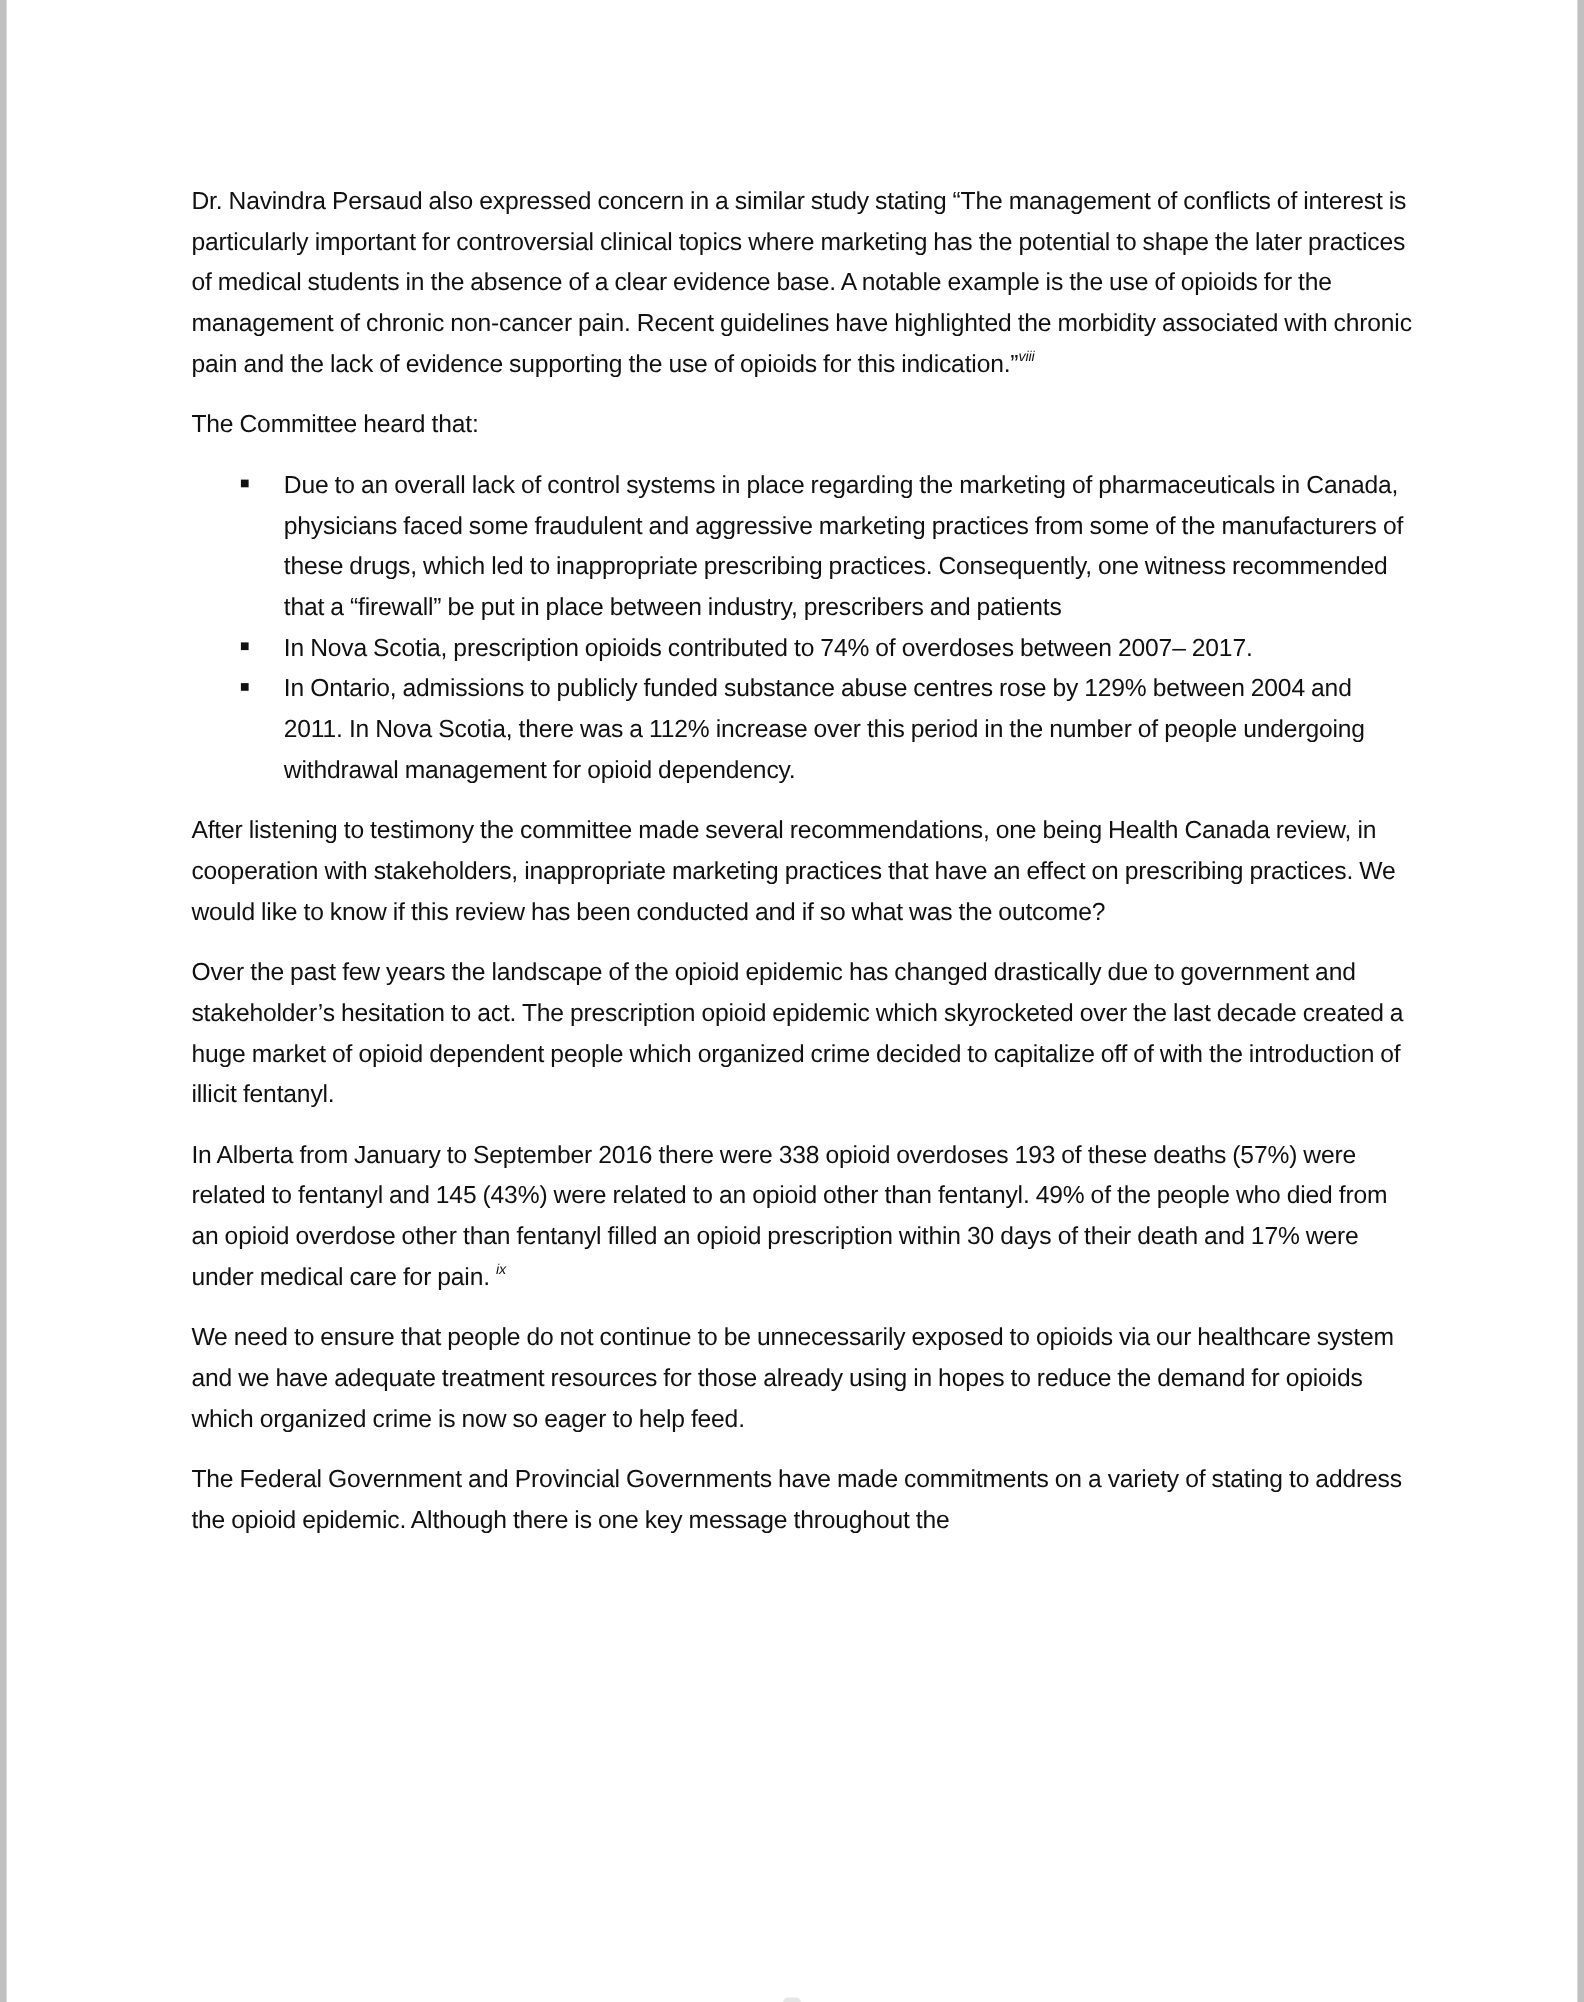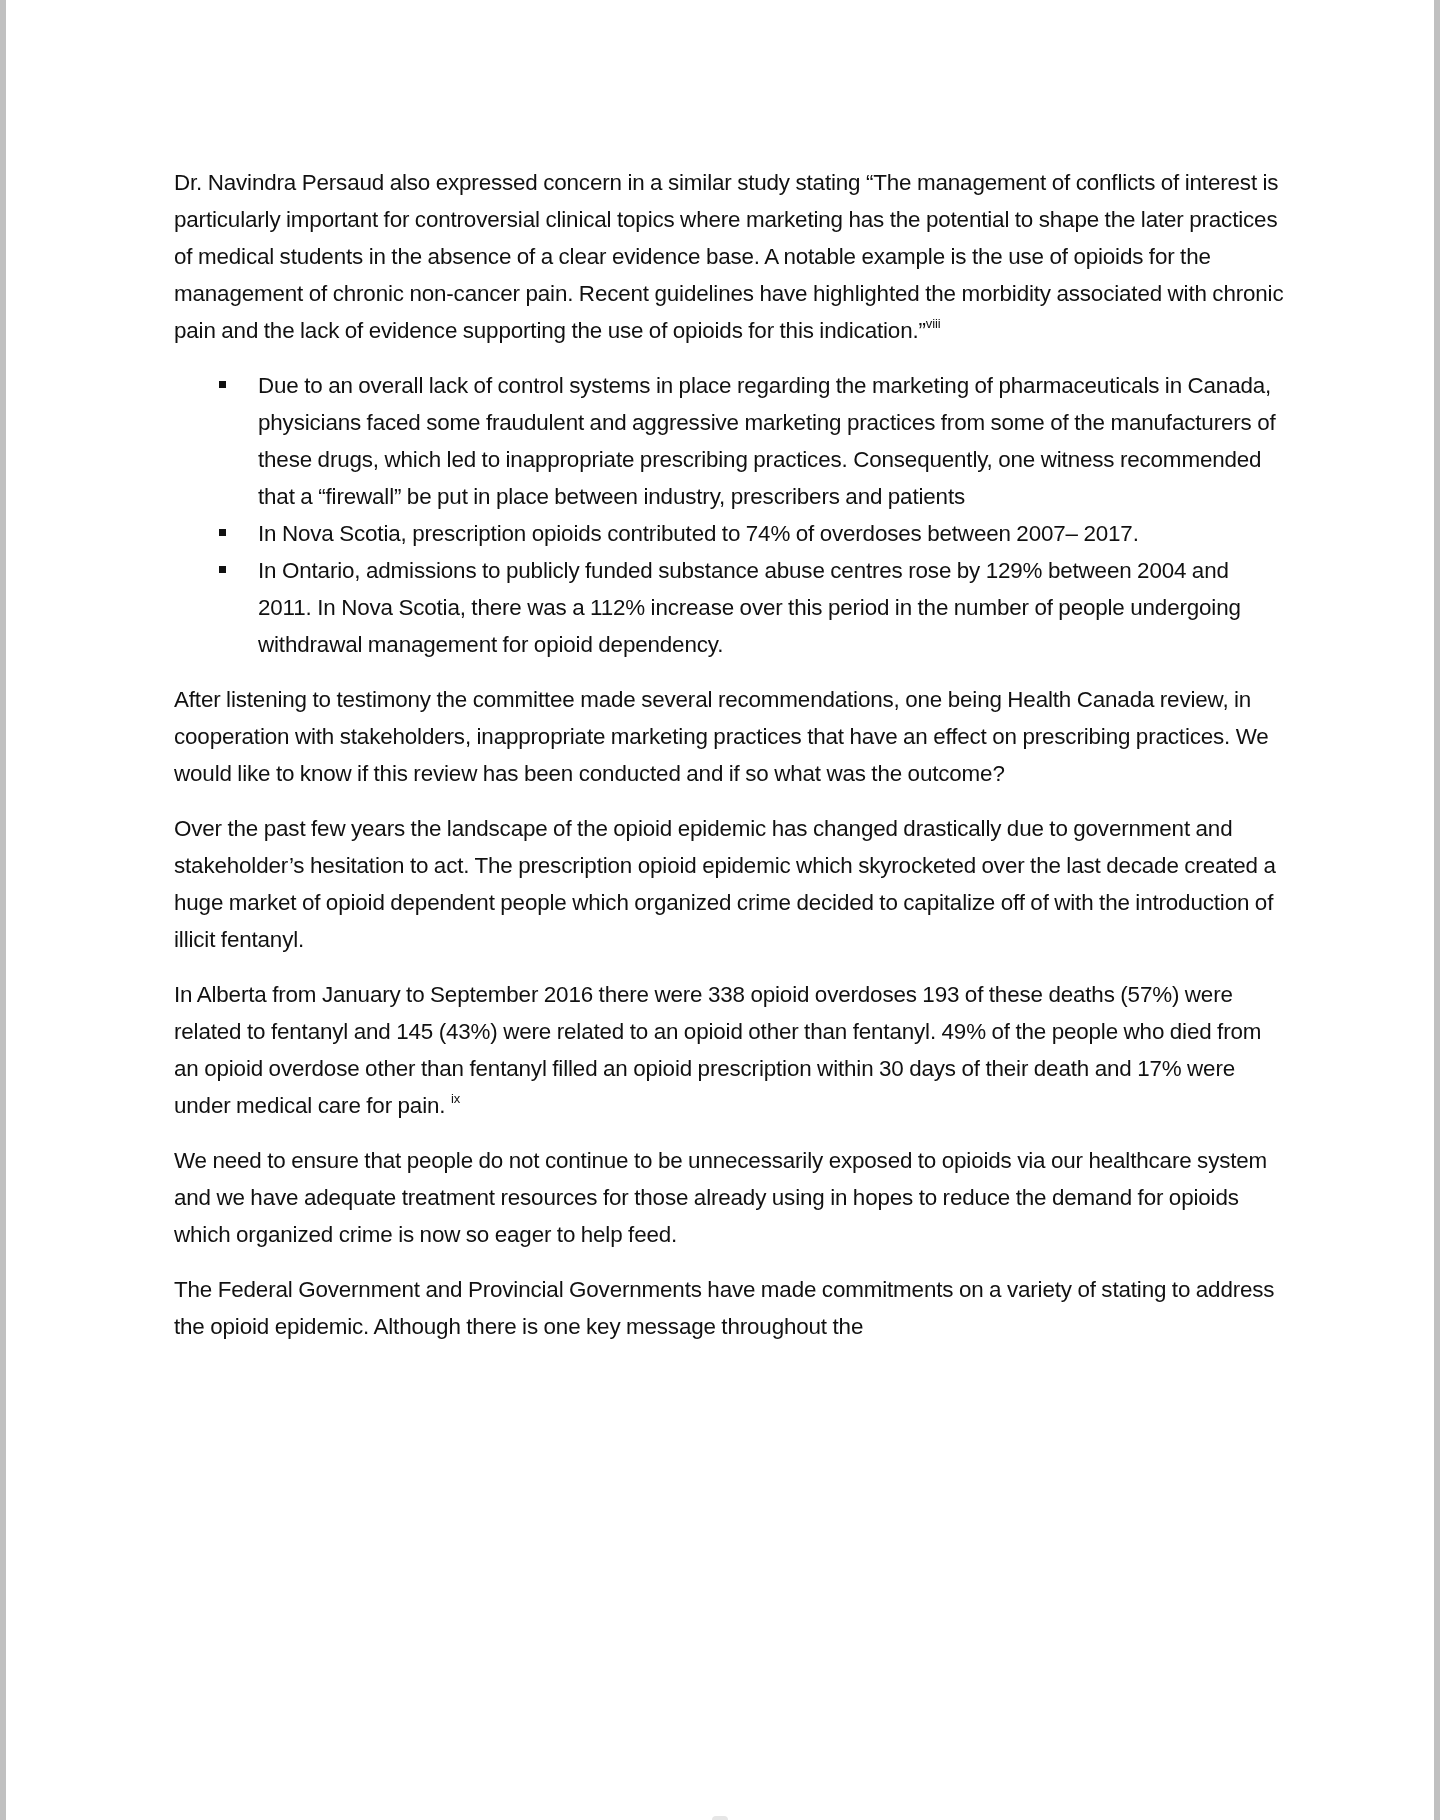--- a/index.html
+++ b/index.html
@@ -7,21 +7,21 @@
     width:1440px; height:1820px; background:#ffffff; position:relative; overflow:hidden;
     font-family:"Liberation Sans", sans-serif; color:#111111;
   }
   .edge-left { position:absolute; left:0; top:0; width:6px; height:1820px; background:#c0c0c0; }
   .edge-right { position:absolute; right:0; top:0; width:6px; height:1820px; background:#c0c0c0; }
   .page { position:absolute; left:174px; top:164px; width:1110px; }
   p, li {
     margin:0; font-size:22.4px; line-height:37px; letter-spacing:-0.15px; word-spacing:-0.5px;
   }
   p { margin-bottom:18px; }
-  sup { font-size:13px; line-height:0; position:relative; top:-2px; vertical-align:super; }
+  sup { font-size:13px; line-height:0; position:relative; top:-2px; vertical-align:super;font-style:italic; }
   ul { list-style:none; margin:0 0 18px 0; padding:0 0 0 84px; }
   li { position:relative; }
   li .bullet {
     position:absolute; left:-39px; top:14px; width:7px; height:7px; background:#111111;
   }
   .bottom-mark {
     position:absolute; left:712px; top:1816px; width:16px; height:4px; border-radius:8px 8px 0 0;
     background:#e6e6e6;
   }
 </style>
@@ -29,20 +29,21 @@
 <body>
 
 <div class="edge-left"></div>
 <div class="edge-right"></div>
 
 <div class="page">
 
   <p><span>Dr. Navindra Persaud also expressed concern in a similar study stating “The management of conflicts of interest is particularly important for controversial clinical topics where marketing has the potential to shape the later practices of medical students in the absence of a clear evidence base. A notable example is the use of opioids for the management of chronic non-cancer pain. Recent guidelines have highlighted the morbidity associated with chronic pain and the lack of evidence supporting the use of opioids for this indication.”</span><sup>viii</sup></p>
 
 
+  <p>The Committee heard that:</p>
 
   <ul>
     <li><span class="bullet"></span><span>Due to an overall lack of control systems in place regarding the marketing of pharmaceuticals in Canada, physicians faced some fraudulent and aggressive marketing practices from some of the manufacturers of these drugs, which led to inappropriate prescribing practices. Consequently, one witness recommended that a “firewall” be put in place between industry, prescribers and patients</span></li>
     <li><span class="bullet"></span><span>In Nova Scotia, prescription opioids contributed to 74% of overdoses between 2007– 2017.</span></li>
     <li><span class="bullet"></span><span>In Ontario, admissions to publicly funded substance abuse centres rose by 129% between 2004 and 2011. In Nova Scotia, there was a 112% increase over this period in the number of people undergoing withdrawal management for opioid dependency.</span></li>
   </ul>
 
   <p>After listening to testimony the committee made several recommendations, one being Health Canada review, in cooperation with stakeholders, inappropriate marketing practices that have an effect on prescribing practices. We would like to know if this review has been conducted and if so what was the outcome?</p>
 
   <p>Over the past few years the landscape of the opioid epidemic has changed drastically due to government and stakeholder’s hesitation to act. The prescription opioid epidemic which skyrocketed over the last decade created a huge market of opioid dependent people which organized crime decided to capitalize off of with the introduction of illicit fentanyl.</p>

